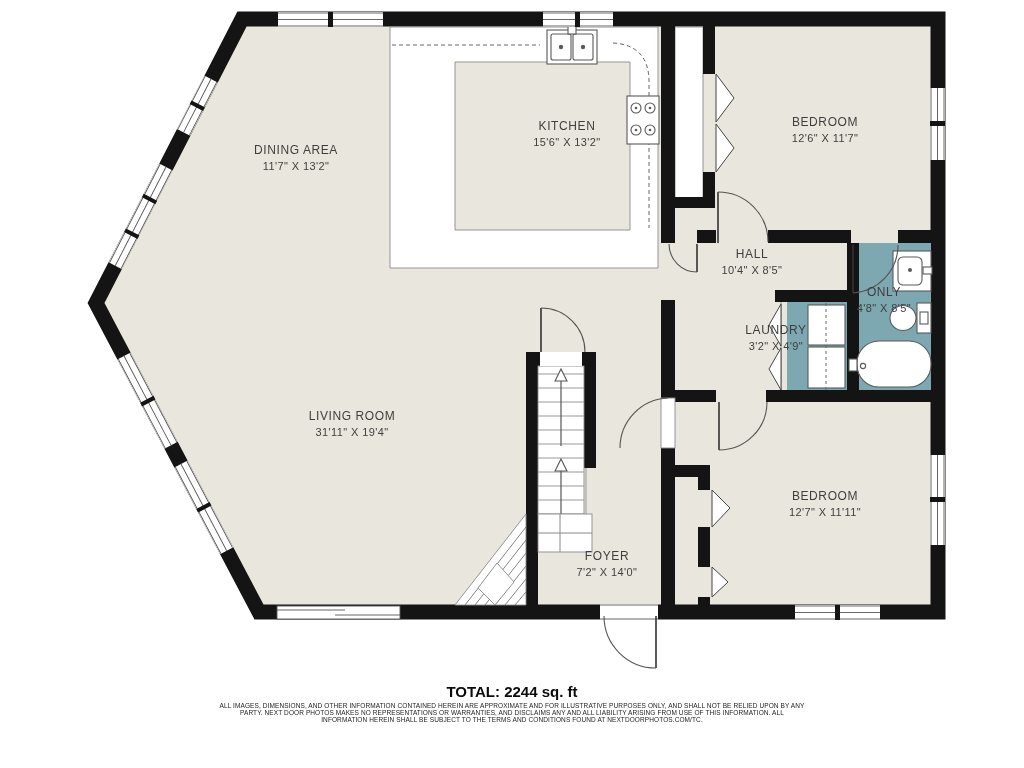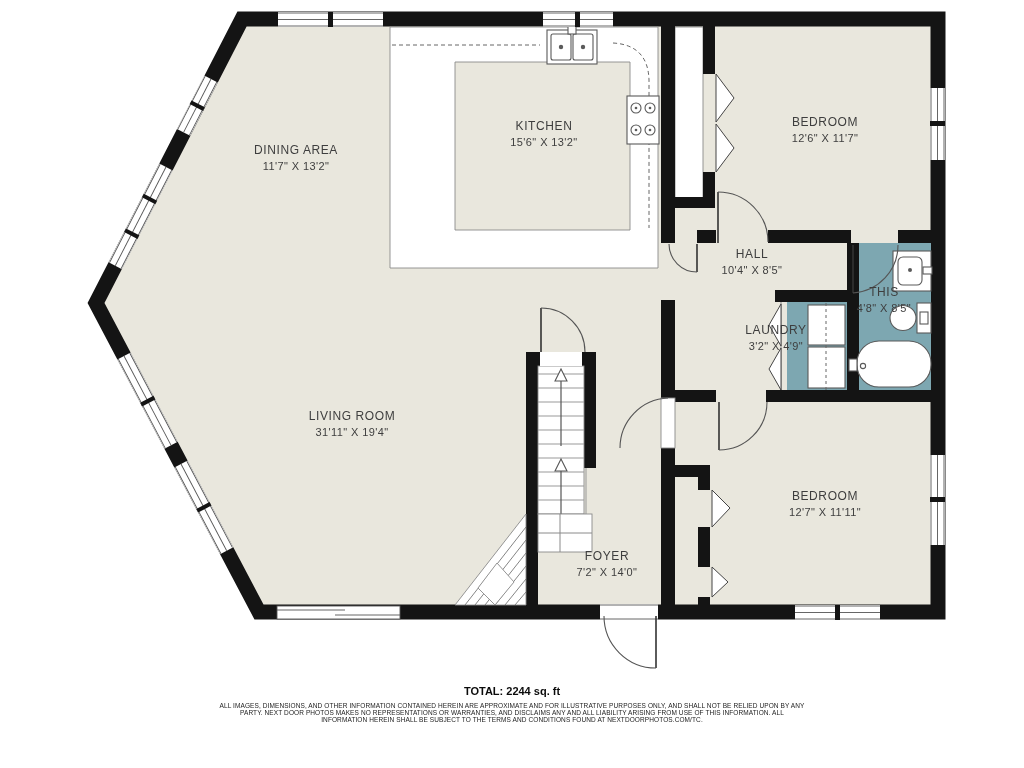--- a/index.html
+++ b/index.html
@@ -30,21 +30,21 @@
   .hatchline{stroke:#777;stroke-width:0.9;}
 
   
   .room-label{position:absolute;transform:translateX(-50%);text-align:center;
     color:var(--label_text,#3e3e3e);white-space:nowrap;line-height:16px;}
   .room-label .rname{font-size:12px;letter-spacing:0.6px;}
   .room-label .dims{font-size:11px;letter-spacing:0.4px;}
 
   
   .footer{position:absolute;left:0;top:684px;width:1024px;text-align:center;color:#0b0b0b;}
-  .footer .total{font-size:11px;font-weight:bold;line-height:15px;}
+  .footer .total{font-size:15px;font-weight:bold;line-height:15px;}
   .footer .line{font-size:12.5px;line-height:15px;}
   .footer .disclaimer{margin:3px auto 0;max-width:585px;font-size:6.5px;line-height:7px;
     letter-spacing:0.1px;color:#222;}
 </style>
 </head>
 <body>
 
 <div class="page">
   <div class="plan-wrap">
     <svg width="1024" height="768" viewBox="0 0 1024 768">
@@ -290,34 +290,34 @@
           <line class="win-line" x1="0" y1="6.5" x2="98" y2="6.5"></line>
           <rect class="mullion" x="47" y="-7.5" width="4" height="15"></rect>
         </g>
       </g>
     </svg>
 
     <div class="room-label" style="left:296px;top:142px">
       <div class="rname">DINING AREA</div>
       <div class="dims">11'7" X 13'2"</div>
     </div>
-    <div class="room-label" style="left:544px;top:118px">
+    <div class="room-label" style="left:567px;top:118px">
       <div class="rname">KITCHEN</div>
       <div class="dims">15'6" X 13'2"</div>
     </div>
     <div class="room-label" style="left:825px;top:114px">
       <div class="rname">BEDROOM</div>
       <div class="dims">12'6" X 11'7"</div>
     </div>
     <div class="room-label" style="left:752px;top:246px">
       <div class="rname">HALL</div>
       <div class="dims">10'4" X 8'5"</div>
     </div>
     <div class="room-label" style="left:884px;top:284px">
-      <div class="rname">THIS</div>
+      <div class="rname">ONLY</div>
       <div class="dims">4'8" X 8'5"</div>
     </div>
     <div class="room-label" style="left:776px;top:322px">
       <div class="rname">LAUNDRY</div>
       <div class="dims">3'2" X 4'9"</div>
     </div>
     <div class="room-label" style="left:352px;top:408px">
       <div class="rname">LIVING ROOM</div>
       <div class="dims">31'11" X 19'4"</div>
     </div>

